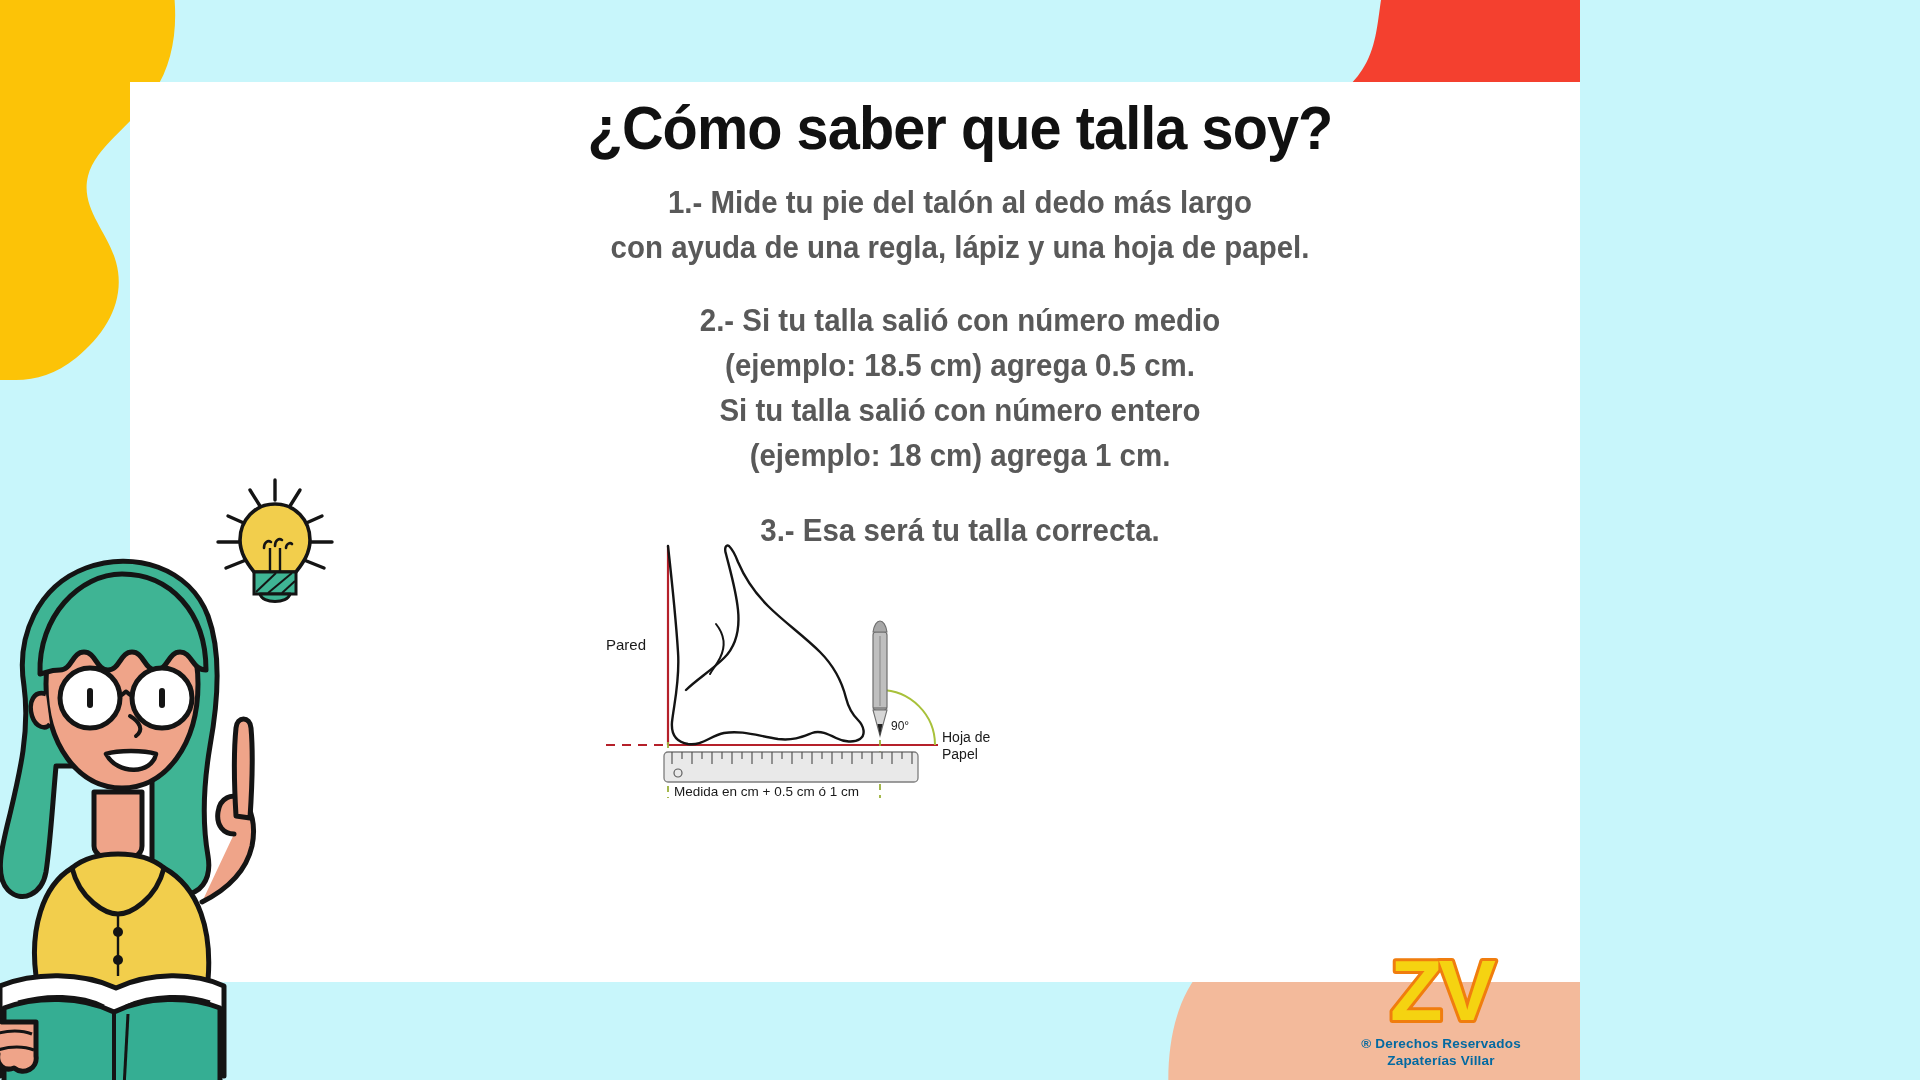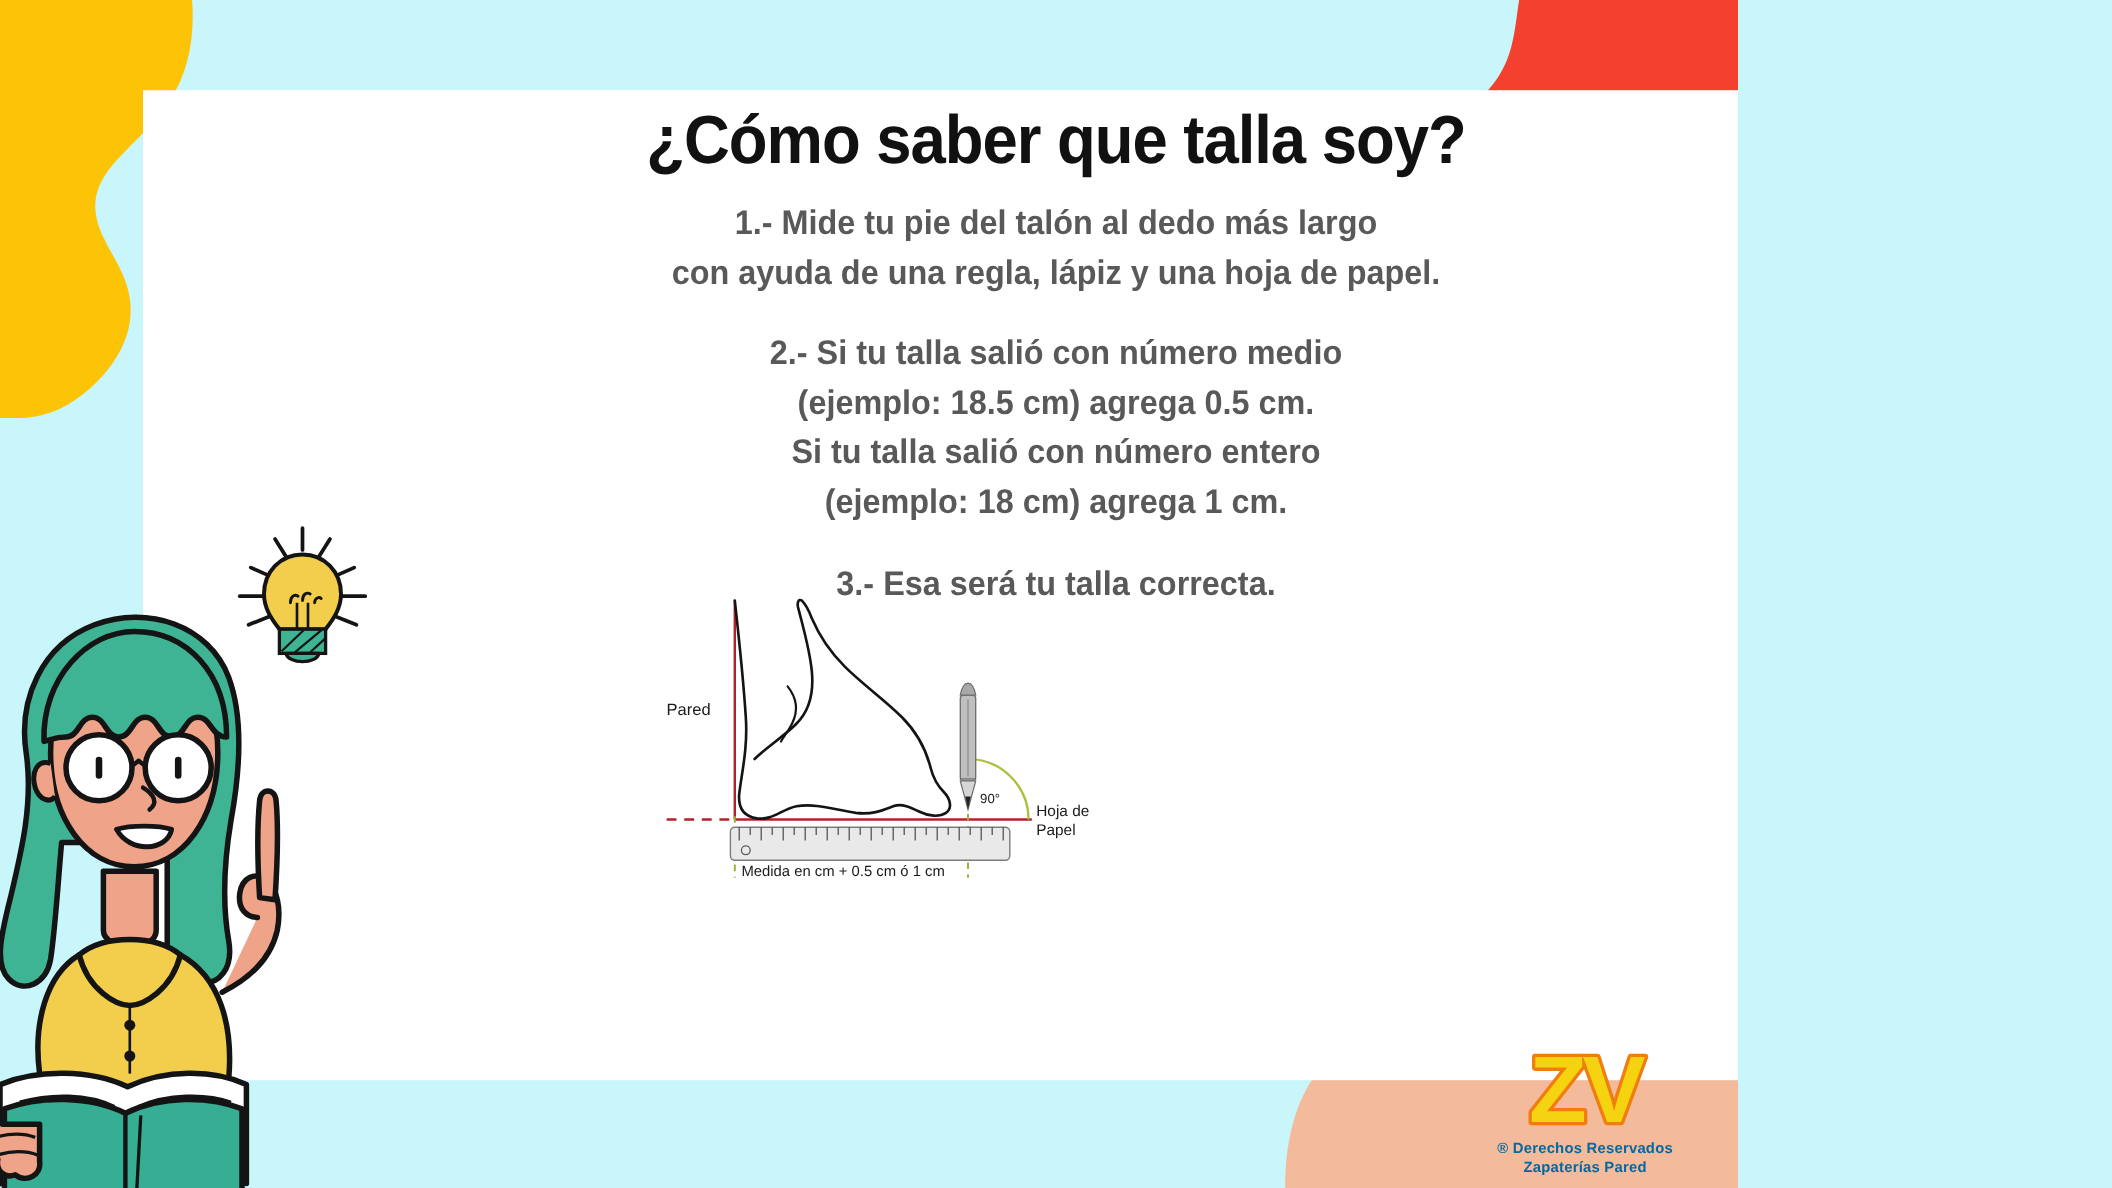--- a/index.html
+++ b/index.html
@@ -263,16 +263,16 @@
       <path d="M2,518 C14,514 28,514 38,518"></path>
       <path d="M4,534 C16,530 30,530 40,534"></path>
     </g>
   </svg>
 
   <div id="logo-block">
     <svg id="zv-mark" width="170" height="96" viewBox="0 0 170 96">
       <text x="85" y="80" text-anchor="middle" font-family="Liberation Sans, sans-serif" font-size="86" font-weight="700" fill="#F5D311" stroke="#F07D0E" stroke-width="6" stroke-linejoin="round" paint-order="stroke" letter-spacing="-4">ZV</text>
     </svg>
     <div class="logo-line">® Derechos Reservados</div>
-    <div class="logo-line">Zapaterías Pared</div>
+    <div class="logo-line">Zapaterías Villar</div>
   </div>
 
 </div>
 
 </body></html>

